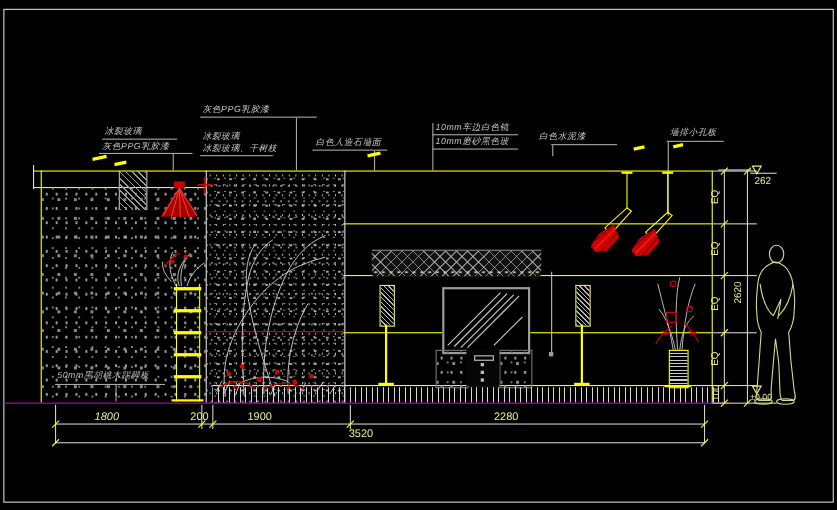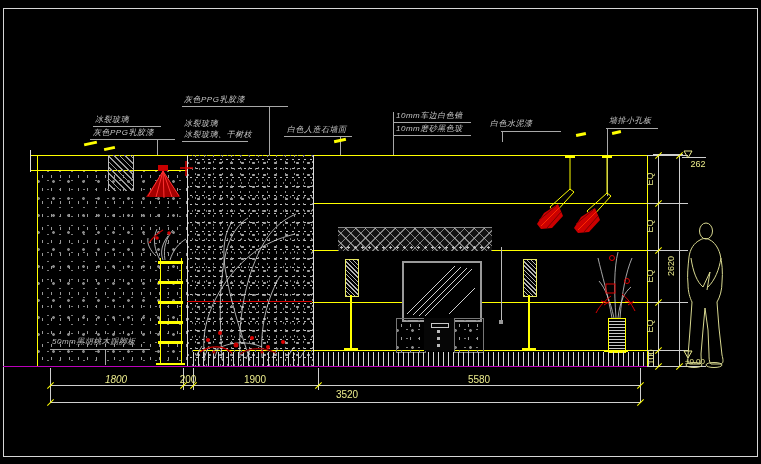--- a/index.html
+++ b/index.html
@@ -1,21 +1,21 @@
 <!DOCTYPE html>
 <html><head>
 <meta charset="utf-8">
 <style>
   html,body{margin:0;padding:0;background:#000;}
   #canvas{position:relative;width:761px;height:464px;background:#000;overflow:hidden;
           font-family:"Liberation Sans","DejaVu Sans",sans-serif;}
   .abs{position:absolute;}
   .hline,.vline{position:absolute;}
   .cn{position:absolute;color:#c6c6c6;font-size:8px;line-height:10px;white-space:nowrap;letter-spacing:0.5px;font-style:italic;}
-  .dim{position:absolute;color:#ecec8c;font-size:10px;line-height:11px;text-align:center;white-space:nowrap;}
+  .dim{position:absolute;color:#ecec8c;font-size:10px;line-height:11px;text-align:left;white-space:nowrap;}
   .dimv{position:absolute;color:#ecec8c;font-size:9px;line-height:12px;display:flex;align-items:center;justify-content:center;transform:rotate(-90deg);white-space:nowrap;}
   .ul{position:absolute;height:1px;background:#a8a8a8;}
   .leader{position:absolute;width:1px;background:#a8a8a8;}
   .tick{position:absolute;width:9px;height:1px;background:#ffff00;transform:rotate(-45deg);}
   .yarrow{position:absolute;height:3px;background:#ffff00;transform:rotate(-12deg);}
   .stipple-sparse{background-image:
      radial-gradient(#9a9a9a 12%, transparent 13%),
      radial-gradient(#7c7c7c 12%, transparent 13%),
      radial-gradient(#8a8a8a 12%, transparent 13%);
      background-size:9px 13px,12px 9px,15px 17px;
@@ -149,21 +149,21 @@
   <div class="tick" style="left:46px;top:385px;"></div>
   <div class="tick" style="left:179px;top:385px;"></div>
   <div class="tick" style="left:189px;top:385px;"></div>
   <div class="tick" style="left:314px;top:385px;"></div>
   <div class="tick" style="left:636px;top:385px;"></div>
   <div class="tick" style="left:46px;top:402px;"></div>
   <div class="tick" style="left:636px;top:402px;"></div>
   <div class="dim" style="left:86px;top:374px;width:60px;font-style:italic;">1800</div>
   <div class="dim" style="left:173px;top:374px;width:30px;">200</div>
   <div class="dim" style="left:225px;top:374px;width:60px;">1900</div>
-  <div class="dim" style="left:449px;top:374px;width:60px;">5580</div>
+  <div class="dim" style="left:449px;top:374px;width:60px;">2280</div>
   <div class="dim" style="left:317px;top:389px;width:60px;">3520</div>
 
   <div class="hline" style="left:647px;top:155px;width:41px;height:1px;background:#cfcfcf;"></div>
   <div class="hline" style="left:647px;top:203px;width:41px;height:1px;background:#cfcfcf;"></div>
   <div class="hline" style="left:647px;top:250px;width:41px;height:1px;background:#cfcfcf;"></div>
   <div class="hline" style="left:647px;top:302px;width:41px;height:1px;background:#cfcfcf;"></div>
   <div class="hline" style="left:647px;top:350px;width:41px;height:1px;background:#cfcfcf;"></div>
   <div class="hline" style="left:647px;top:366px;width:59px;height:1px;background:#cfcfcf;"></div>
   <div class="hline" style="left:653px;top:154px;width:30px;height:1px;background:#cfcfcf;"></div>
   <div class="vline" style="left:658px;top:155px;width:1px;height:212px;background:#cfcfcf;"></div>

